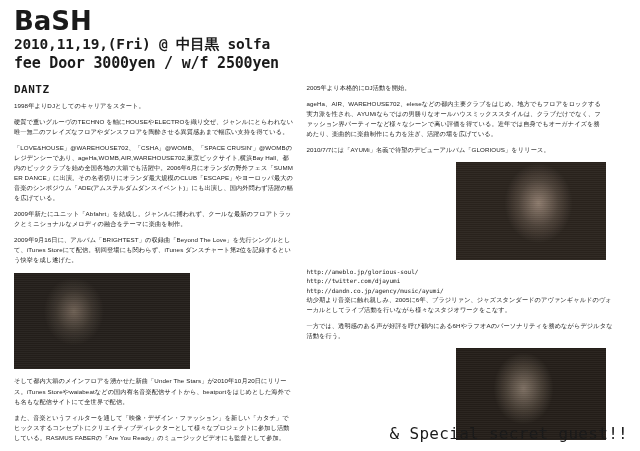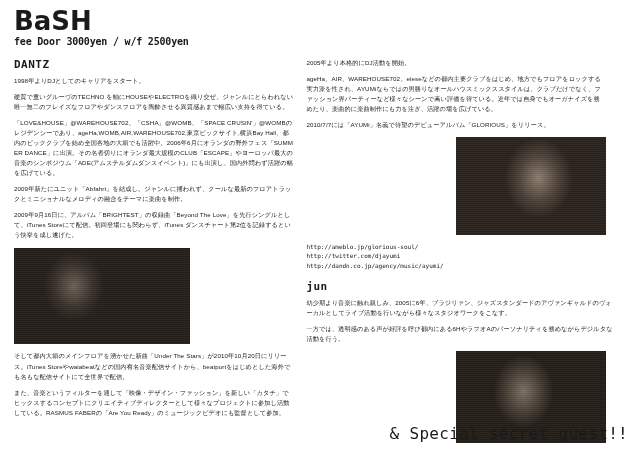--- a/index.html
+++ b/index.html
@@ -37,21 +37,21 @@
   }
   .title-line {
     font-family: "DejaVu Sans Mono", monospace;
     font-size: 14.5px;
     font-weight: bold;
     line-height: 1.18;
     margin: 0;
     letter-spacing: -0.2px;
   }
   .title-line.small {
-    font-size: 10px;
+    font-size: 15px;
     margin-top: 2px;
   }
 
   
   .columns {
     display: flex;
     width: 100%;
     margin-top: 10px;
   }
   .col-left {
@@ -154,20 +154,21 @@
     letter-spacing: 0.3px;
   }
 </style>
 </head>
 <body>
 
 <div class="page">
 
   <div class="header">
     <div class="title-main">BaSH</div>
+    <div class="title-line">2010,11,19,(Fri) @ 中目黒 solfa</div>
     <div class="title-line small">fee  Door 3000yen / w/f 2500yen</div>
   </div>
 
   <div class="columns">
 
     <div class="col-left">
       <div class="artist-name">DANTZ</div>
 
       <p class="body-text">1998年よりDJとしてのキャリアをスタート。</p>
       <p class="body-text">硬質で重いグルーヴのTECHNO を軸にHOUSEやELECTROを織り交ぜ、ジャンルにとらわれない唯一無二のフレイズなフロアやダンスフロアを陶酔させる異質感あまで幅広い支持を得ている。</p>
@@ -198,21 +199,20 @@
       <div class="photo photo-ayumi">
         <div class="grain"></div>
       </div>
 
       <div class="mono-links">
         <div>http://ameblo.jp/glorious-soul/</div>
         <div>http://twitter.com/djayumi</div>
         <div>http://dandn.co.jp/agency/music/ayumi/</div>
       </div>
 
-      <div class="artist-name sub">jun</div>
 
       <p class="body-text">幼少期より音楽に触れ親しみ、2005に6年、ブラジリァン、ジャズスタンダードのアヴァンギャルドのヴォーカルとしてライブ活動を行いながら様々なスタジオワークをこなす。</p>
       <p class="body-text">一方では、透明感のある声が好評を呼び都内にある6HやラフオAのパーソナリティを務めながらデジルタな活動を行う。</p>
 
       <div class="photo photo-jun">
         <div class="grain"></div>
       </div>
 
     </div>
   </div>

